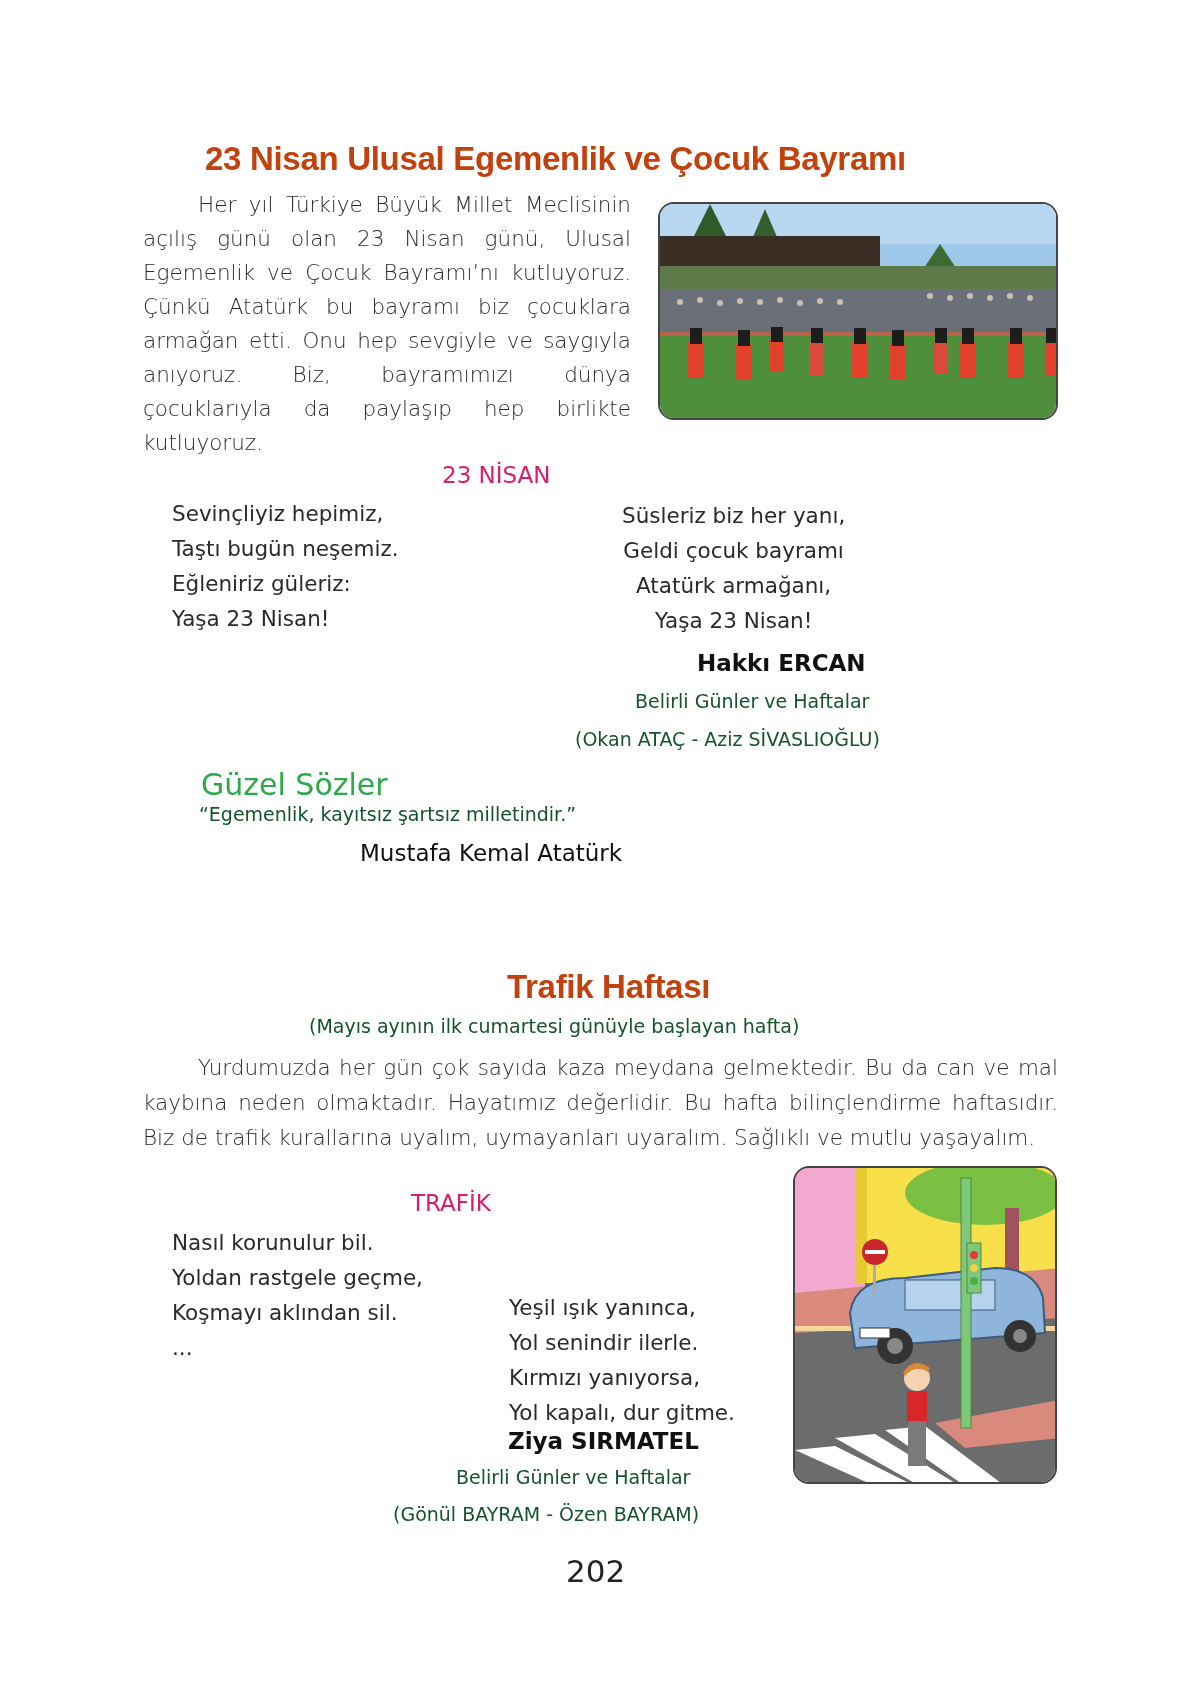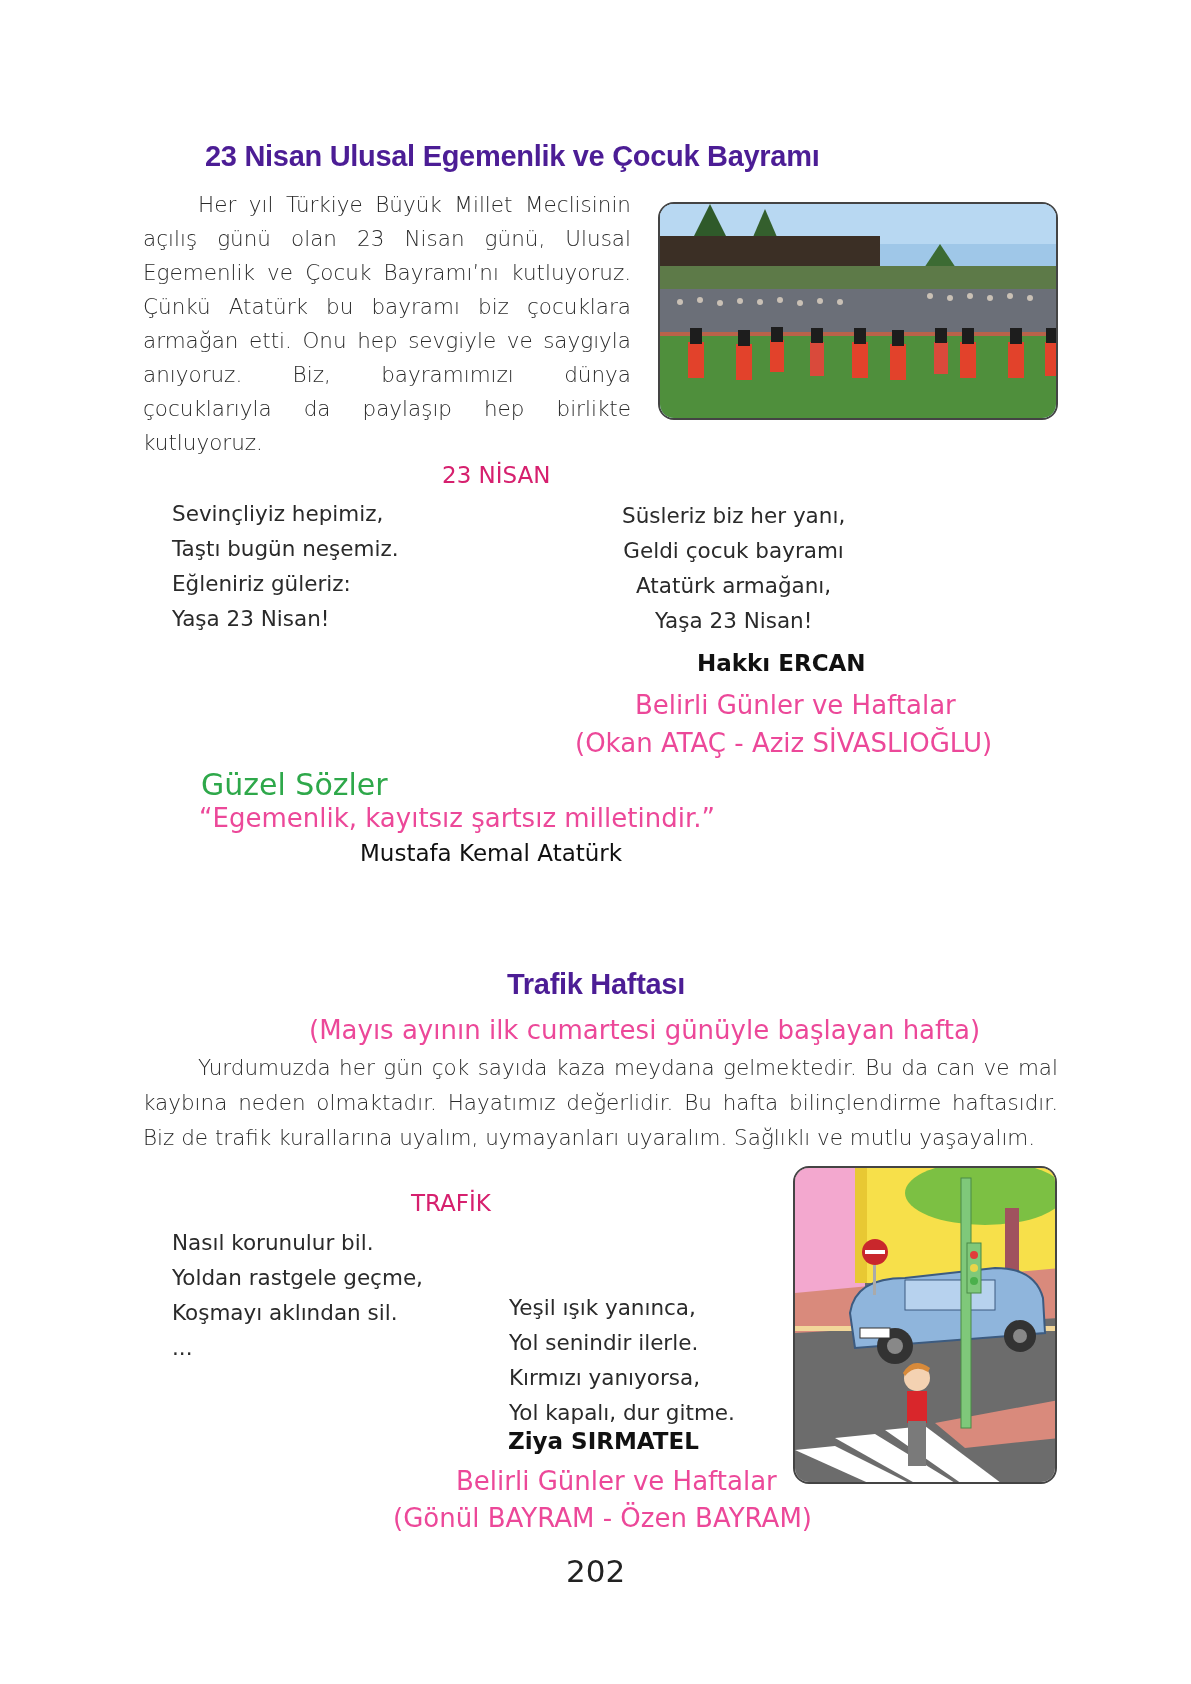--- a/index.html
+++ b/index.html
@@ -1,26 +1,26 @@
 <!DOCTYPE html>
 <html><head>
 <meta charset="utf-8">
 <style>
   html, body { margin: 0; padding: 0; background: #ffffff; }
   body { width: 1191px; height: 1684px; position: relative; overflow: hidden;
          font-family: "DejaVu Sans", sans-serif; color: #222; }
   .abs { position: absolute; }
-  .title { font-family: "Liberation Sans", sans-serif; font-weight: bold; color: #4c1d95;
-           font-size: 29px; letter-spacing: -0.3px; white-space: nowrap; }
+  .title { font-family: "Liberation Sans", sans-serif; font-weight: bold; color: #c2410c;
+           font-size: 33px; letter-spacing: -0.3px; white-space: nowrap; }
   .body { font-size: 21.5px; line-height: 34px; font-weight: 300; color: #2a2a2a; }
   .justify { text-align: justify; text-align-last: left; }
   .poem-title { color: #d6206e; font-size: 23px; white-space: nowrap; }
   .poem { font-size: 21.5px; line-height: 35px; color: #2a2a2a; white-space: nowrap; }
   .author { font-size: 23px; color: #111; font-weight: bold; white-space: nowrap; }
-  .source { font-size: 26px; color: #ec4899; white-space: nowrap; }
+  .source { font-size: 19px; color: #14532d; white-space: nowrap; }
   .green { color: #2ea84a; font-size: 30px; white-space: nowrap; }
   .photo { border-radius: 16px; overflow: hidden; border: 2px solid #444; box-sizing: border-box; }
   .pagenum { font-size: 31px; color: #222; }
 </style>
 </head>
 <body>
 
 <div class="abs title" style="left:205px; top:140px;">23 Nisan Ulusal Egemenlik ve Çocuk Bayramı</div>
 
 <p class="abs body justify" style="left:143px; top:188px; width:488px; margin:0; text-indent:55px;">Her yıl Türkiye Büyük Millet Meclisinin açılış günü olan 23 Nisan günü, Ulusal Egemenlik ve Çocuk Bayramı’nı kutluyoruz. Çünkü Atatürk bu bayramı biz çocuklara armağan etti. Onu hep sevgiyle ve saygıyla anıyoruz. Biz, bayramımızı dünya çocuklarıyla da paylaşıp hep birlikte kutluyoruz.</p>

